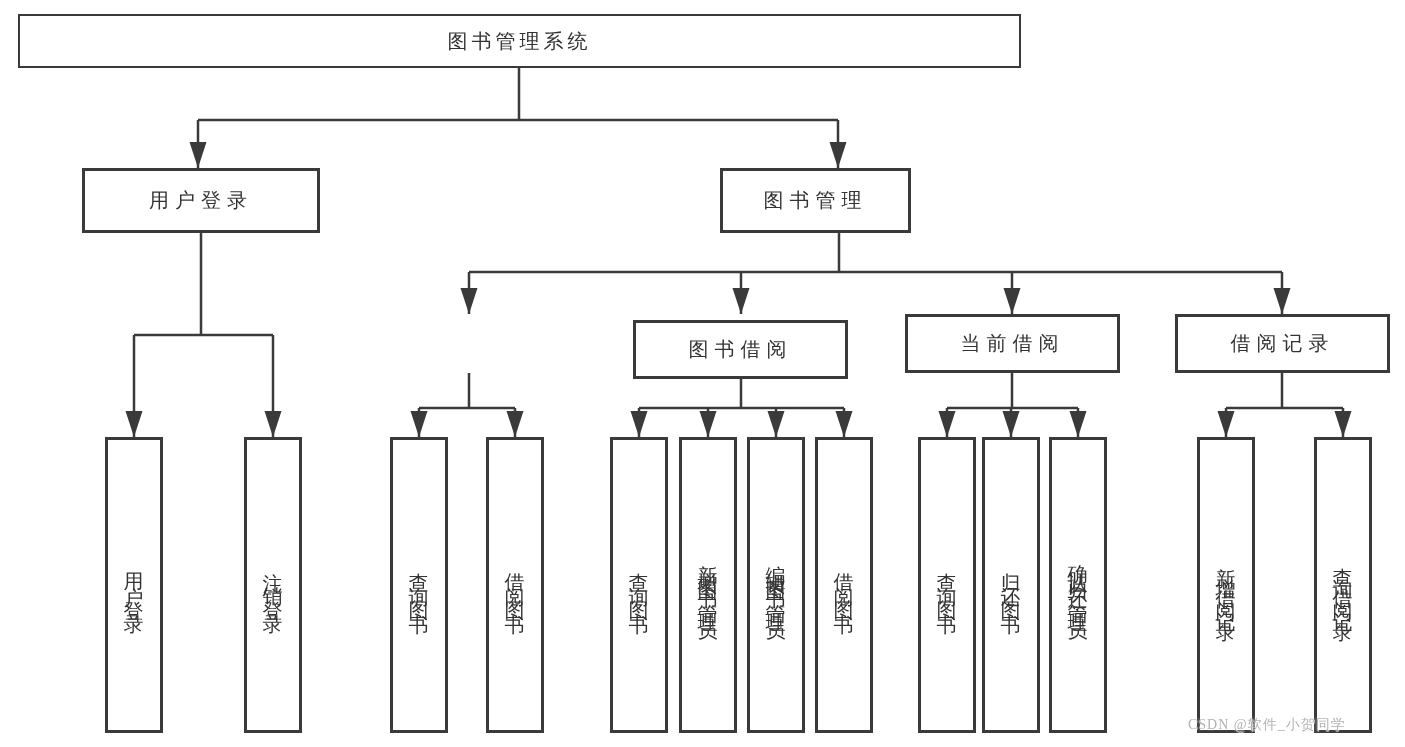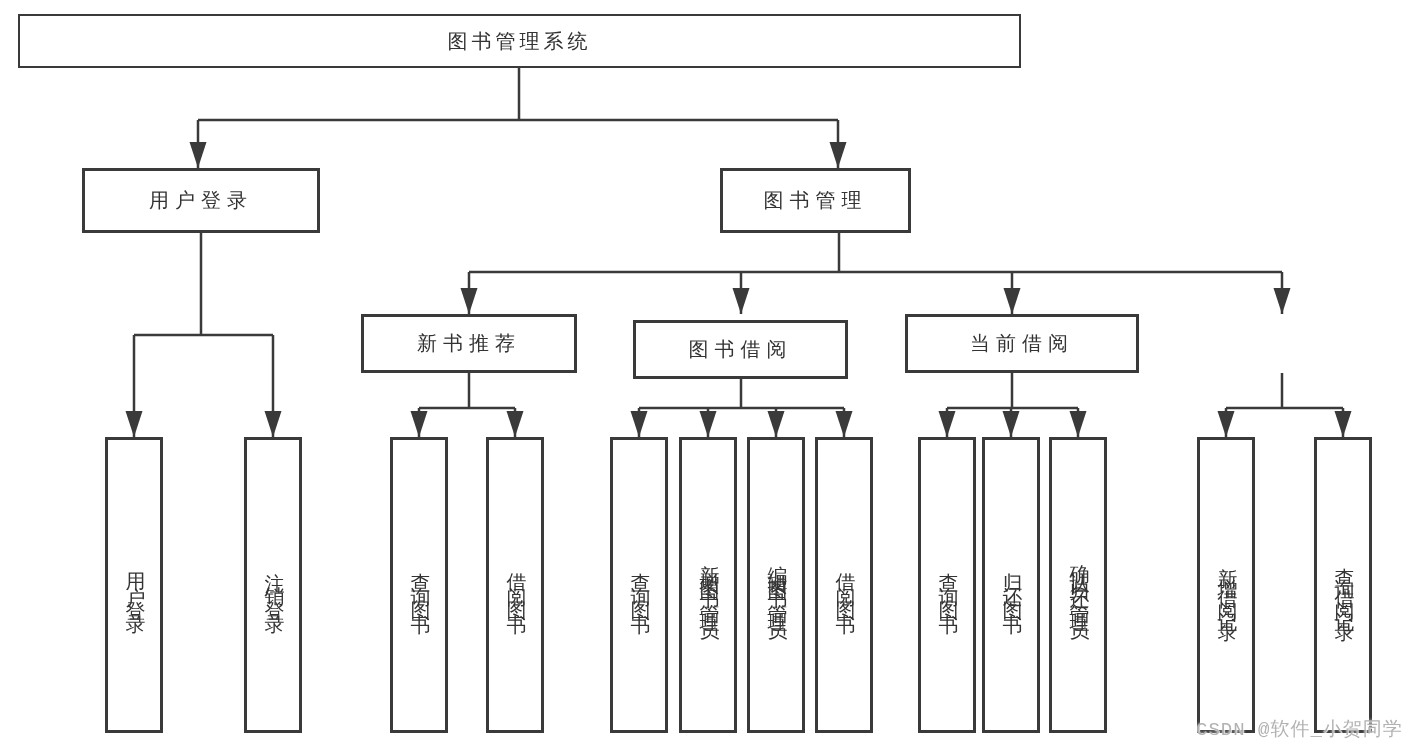--- a/index.html
+++ b/index.html
@@ -6,21 +6,21 @@
     --line:#3a3a3a;
     --text:#333333;
     --watermark:#b2b2b2;
     --bg:#ffffff;
   }
   html,body{margin:0;padding:0;background:var(--bg);}
   .stage{
     position:relative;
     width:1405px;height:747px;
     background:var(--bg);
-    font-family:Liberation Mono, monospace;
+    font-family:Liberation Serif, serif;
     overflow:hidden;
   }
   svg.connectors{position:absolute;left:0;top:0;z-index:1;}
   .cl{stroke:var(--line);stroke-width:2.5;fill:none;}
   .ahp{fill:var(--line);}
   .hbox{
     position:absolute;z-index:2;
     box-sizing:border-box;
     border:3px solid var(--line);
     background:var(--bg);
@@ -41,25 +41,24 @@
   .vtext{
     writing-mode:vertical-rl;
     text-orientation:mixed;
     font-size:20px;line-height:1;
     color:var(--text);
     white-space:nowrap;
   }
   .watermark{
     position:absolute;z-index:3;
     left:1188px;top:716px;
-    font-size:19px;letter-spacing:1px;
+    font-size:14px;letter-spacing:1px;
     color:var(--watermark);
     text-shadow:0 0 3px rgba(255,255,255,.9),1px 1px 0 rgba(255,255,255,.7);
     white-space:nowrap;
-    margin-left:8px;
   }
 </style>
 </head>
 <body>
 
 <div class="stage">
 
   <svg class="connectors" width="1405" height="747" viewBox="0 0 1405 747">
     <defs>
       <marker id="ah" markerUnits="userSpaceOnUse" markerWidth="30" markerHeight="22" viewBox="-30 -11 30 22" refX="0" refY="0" orient="auto">
@@ -105,28 +104,28 @@
     <span>图书管理系统</span>
   </div>
 
   <div class="hbox" style="left:82px;top:168px;width:238px;height:65px">
     <span>用户登录</span>
   </div>
   <div class="hbox" style="left:720px;top:168px;width:191px;height:65px">
     <span>图书管理</span>
   </div>
 
-  <div class="hbox" style="left:361px;top:314px;width:216px;height:59px">
-    <span>新书推荐</span>
-  </div>
   <div class="hbox" style="left:633px;top:320px;width:215px;height:59px">
     <span>图书借阅</span>
   </div>
-  <div class="hbox" style="left:905px;top:314px;width:234px;height:59px">
+  <div class="hbox" style="left:905px;top:314px;width:215px;height:59px">
     <span>当前借阅</span>
+  </div>
+  <div class="hbox" style="left:1175px;top:314px;width:215px;height:59px">
+    <span>借阅记录</span>
   </div>
 
   <div class="vbox" style="left:105px">
     <span class="vtext" style="letter-spacing: 14px;">用户登录</span>
   </div>
   <div class="vbox" style="left:244px">
     <span class="vtext" style="letter-spacing: 14px;">注销登录</span>
   </div>
 
   <div class="vbox" style="left:390px">

